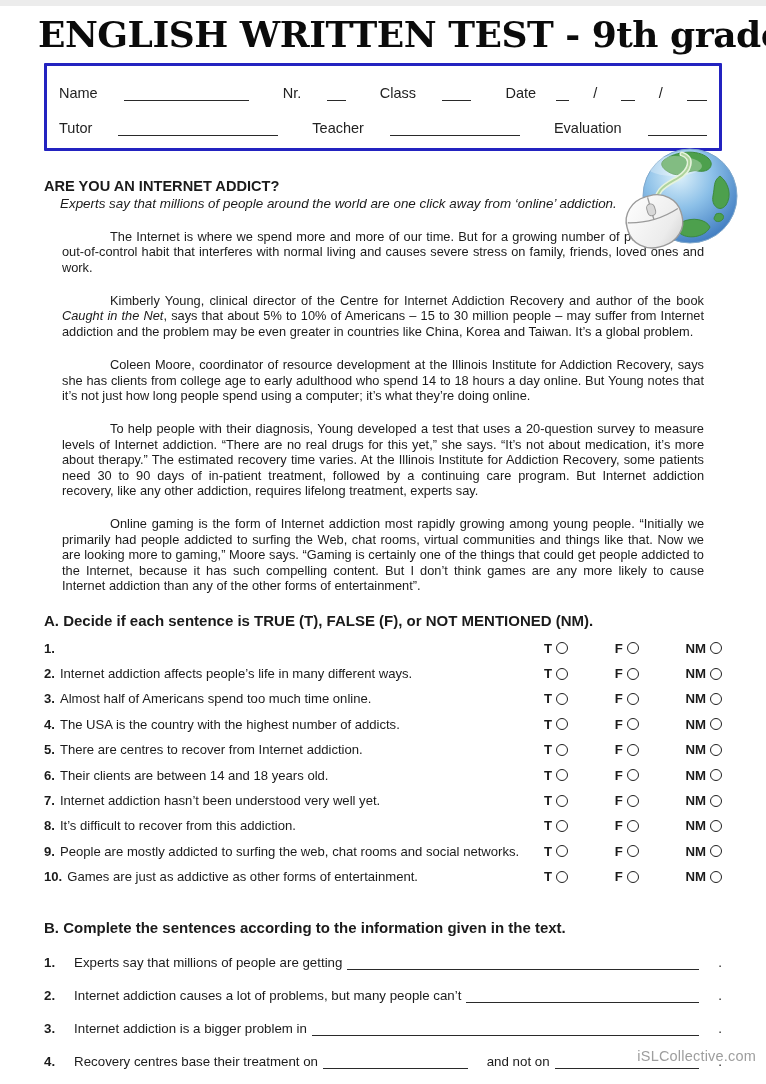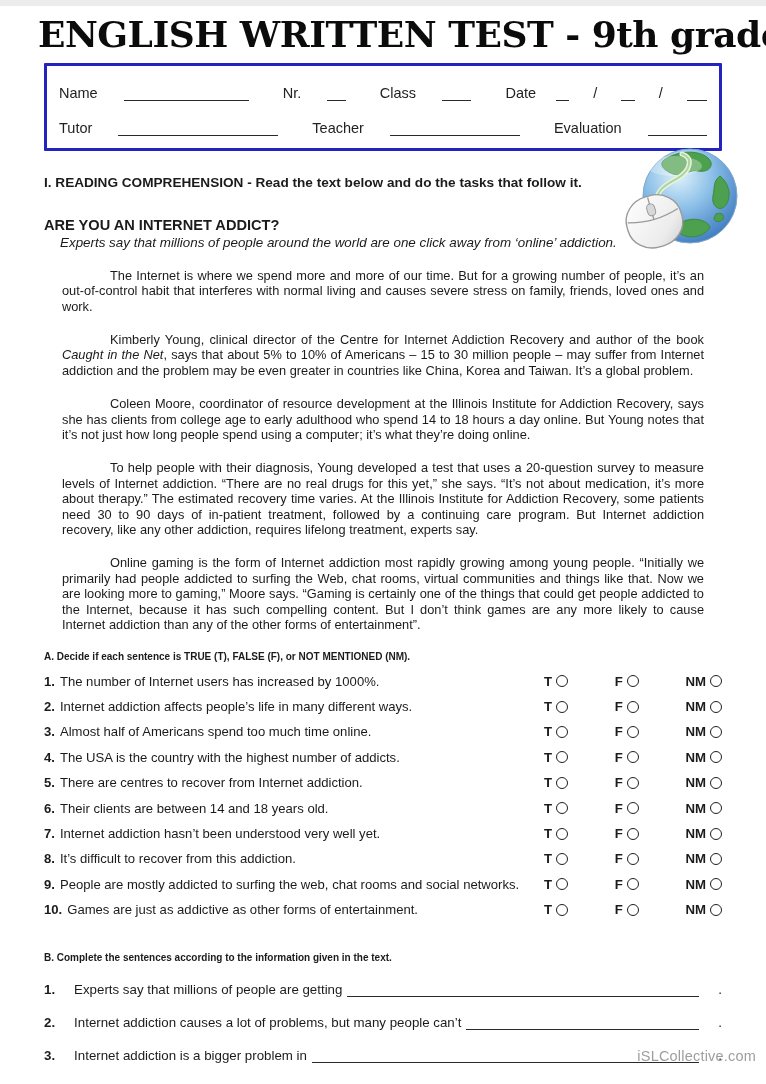--- a/index.html
+++ b/index.html
@@ -60,21 +60,21 @@
   
   .reading-paragraphs p{
     margin:18px;
     font-size:12.8px;
     line-height:15.4px;
     text-align:justify;
     text-indent:48px;
   }
 
   
-  .task-heading{margin:17px 0 0 0;font-size:10px;font-weight:bold;}
+  .task-heading{margin:17px 0 0 0;font-size:15px;font-weight:bold;}
   .questions{margin-top:7px;}
   .qrow{display:flex;align-items:center;height:25.4px;font-size:13.1px;}
   .qnum{font-weight:bold;margin-right:5px;white-space:nowrap;}
   .qtext{white-space:nowrap;}
   .qspacer{flex:1;min-width:4px;}
   .opts{display:flex;width:178px;justify-content:space-between;flex:none;}
   .opt{display:flex;align-items:center;}
   .opt-label{font-weight:bold;font-size:13.2px;}
   .circle{
     width:10px;height:10px;border:1.7px solid #1f1f1f;border-radius:50%;
@@ -154,38 +154,36 @@
 
       <g transform="translate(2,44) rotate(-16 30 30)">
         <rect x="4" y="6" width="56" height="52" rx="26" ry="24" fill="url(#mouseGrad)" stroke="#9a9a9a" stroke-width="1.4"></rect>
         <path d="M6,26 Q32,34 58,26" fill="none" stroke="#9a9a9a" stroke-width="1.3"></path>
         <line x1="32" y1="7" x2="32" y2="30" stroke="#9a9a9a" stroke-width="1.3"></line>
         <rect x="28" y="14" width="8" height="12" rx="4" fill="#d8d8d8" stroke="#9a9a9a" stroke-width="1"></rect>
       </g>
     </svg>
   </div>
 
-  <p class="intro-heading">I. READING COMPREHENSION - Read the text below and do the tasks that follow it.</p>
 
   <p class="reading-title">ARE YOU AN INTERNET ADDICT?</p>
   <p class="reading-subtitle">Experts say that millions of people around the world are one click away from ‘online’ addiction.</p>
 
   <div class="reading-paragraphs" id="reading-paragraphs">
       <p><span>The Internet is where we spend more and more of our time. But for a growing number of people, it’s an out-of-control habit that interferes with normal living and causes severe stress on family, friends, loved ones and work.</span></p>
       <p><span>Kimberly Young, clinical director of the Centre for Internet Addiction Recovery and author of the book </span><em>Caught in the Net</em><span>, says that about 5% to 10% of Americans – 15 to 30 million people – may suffer from Internet addiction and the problem may be even greater in countries like China, Korea and Taiwan. It’s a global problem.</span></p>
       <p><span>Coleen Moore, coordinator of resource development at the Illinois Institute for Addiction Recovery, says she has clients from college age to early adulthood who spend 14 to 18 hours a day online. But Young notes that it’s not just how long people spend using a computer; it’s what they’re doing online.</span></p>
       <p><span>To help people with their diagnosis, Young developed a test that uses a 20-question survey to measure levels of Internet addiction. “There are no real drugs for this yet,” she says. “It’s not about medication, it’s more about therapy.” The estimated recovery time varies. At the Illinois Institute for Addiction Recovery, some patients need 30 to 90 days of in-patient treatment, followed by a continuing care program. But Internet addiction recovery, like any other addiction, requires lifelong treatment, experts say.</span></p>
       <p><span>Online gaming is the form of Internet addiction most rapidly growing among young people. “Initially we primarily had people addicted to surfing the Web, chat rooms, virtual communities and things like that. Now we are looking more to gaming,” Moore says. “Gaming is certainly one of the things that could get people addicted to the Internet, because it has such compelling content. But I don’t think games are any more likely to cause Internet addiction than any of the other forms of entertainment”.</span></p>
     </div>
 
   <p class="task-heading">A. Decide if each sentence is TRUE (T), FALSE (F), or NOT MENTIONED (NM).</p>
   <div class="questions" id="questions">
       <div class="qrow">
     <span class="qnum">1.</span>
-    <span class="qtext">The number of Internet users has increased by 1000%.</span>
     <span class="qspacer"></span>
     <span class="opts">
       <span class="opt">
         <span class="opt-label">T</span>
         <span class="circle"></span>
       </span>
       <span class="opt">
         <span class="opt-label">F</span>
         <span class="circle"></span>
       </span>

